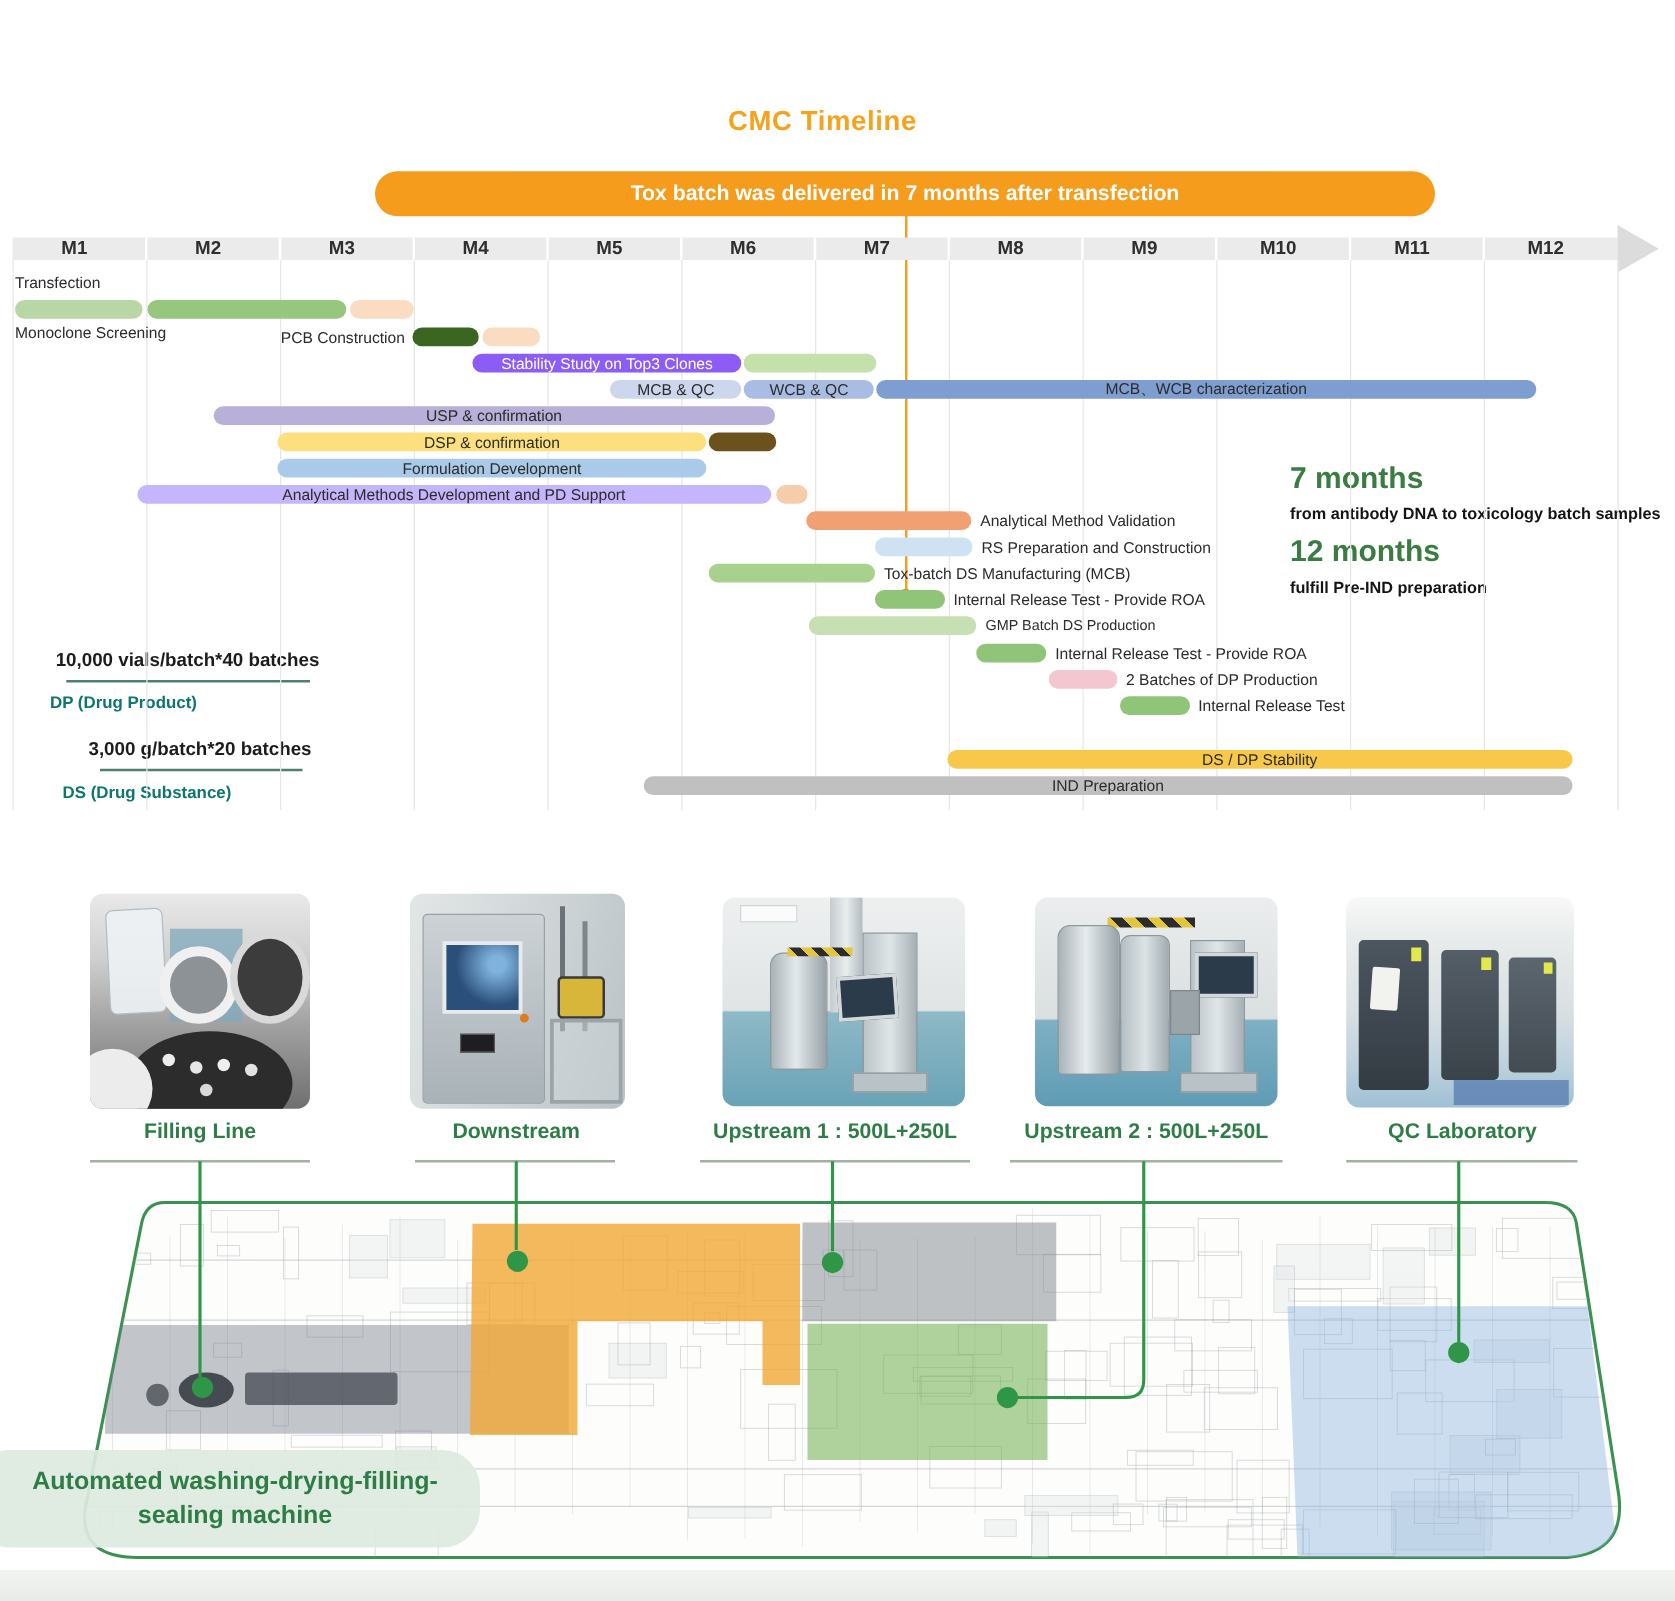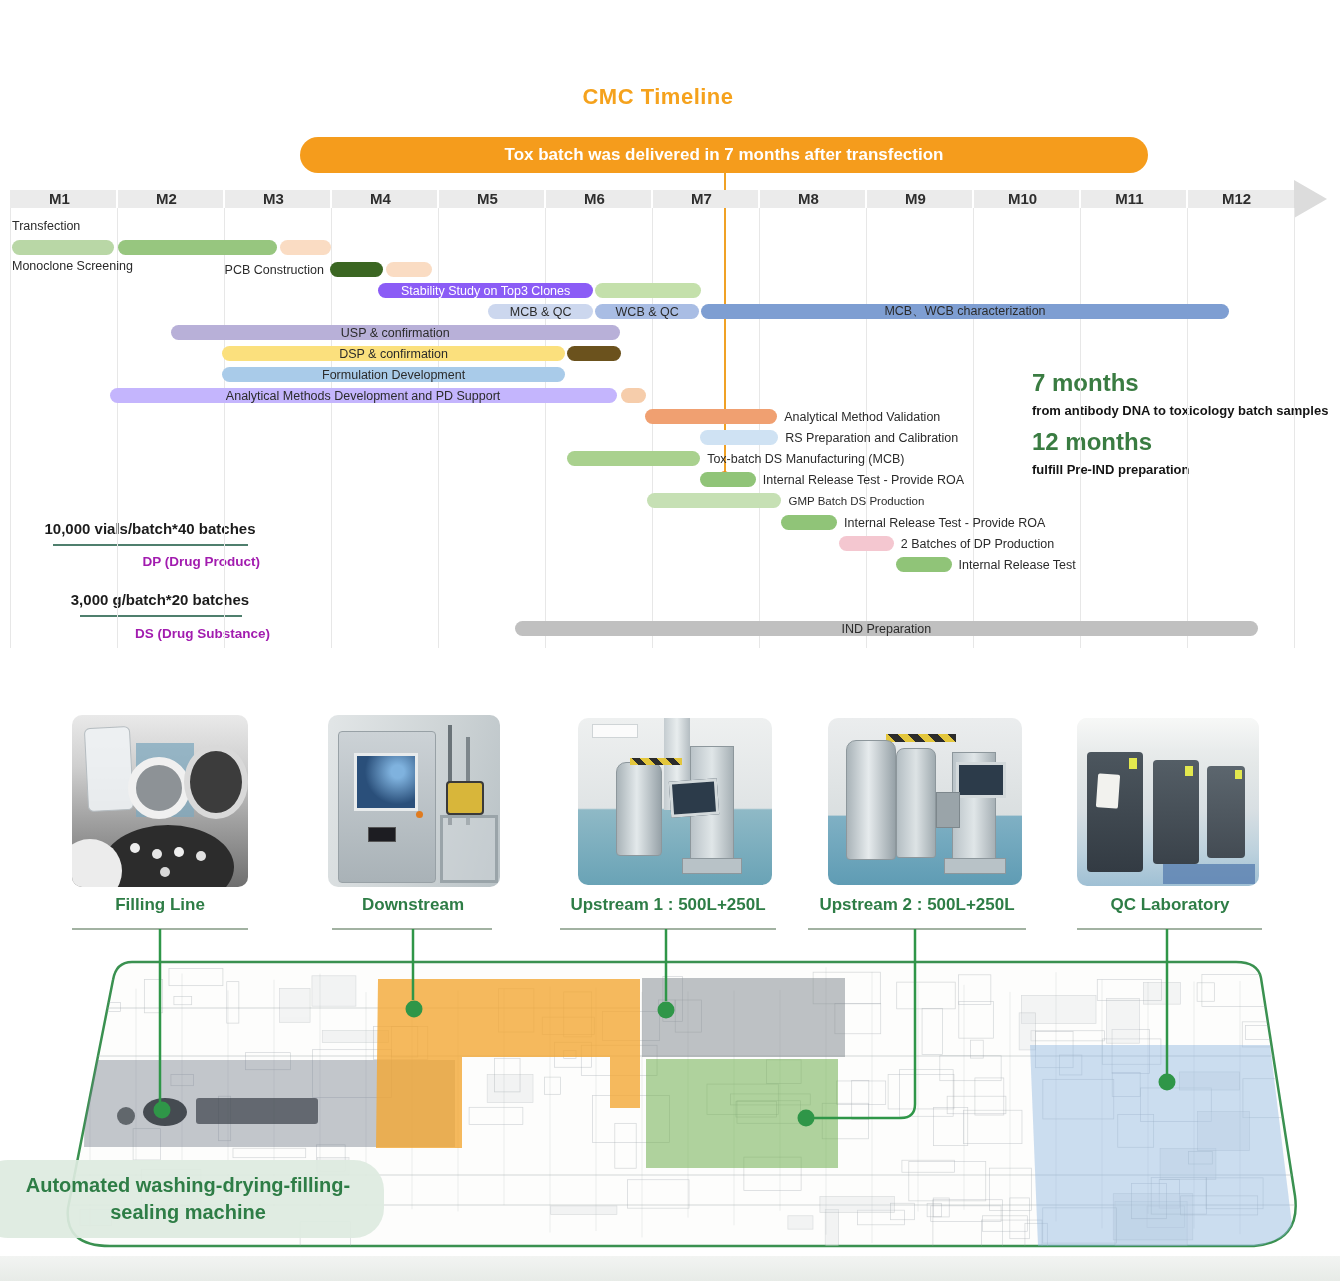--- a/index.html
+++ b/index.html
@@ -22,21 +22,21 @@
   .bar{position:absolute;height:15px;border-radius:8px;font-size:12.5px;display:flex;
     align-items:center;justify-content:center;white-space:nowrap;color:#2b2b2b;}
   .task-label{position:absolute;font-size:12.5px;color:#2b2b2b;white-space:nowrap;line-height:15px;}
   .task-label.ra{text-align:right;}
   .free-label{position:absolute;font-size:12.5px;color:#2b2b2b;white-space:nowrap;line-height:15px;}
   
   .sum-big{position:absolute;left:1032px;font-size:24px;font-weight:800;color:#3a7c42;white-space:nowrap;}
   .sum-small{position:absolute;left:1032px;font-size:13px;font-weight:700;color:#141414;white-space:nowrap;}
   .leg-qty{position:absolute;font-size:15px;font-weight:700;color:#1c1c1c;text-align:center;white-space:nowrap;}
   .leg-line{position:absolute;height:2px;background:#4f7f6d;}
-  .leg-name{position:absolute;font-size:13.5px;font-weight:700;color:#a21caf;text-align:right;white-space:nowrap;}
+  .leg-name{position:absolute;font-size:13.5px;font-weight:700;color:#0f766e;text-align:left;white-space:nowrap;}
   
   .photo{position:absolute;border-radius:10px;overflow:hidden;}
   .photo div{position:absolute;}
   .photo-label{position:absolute;top:895px;font-size:17px;font-weight:700;color:#2e7d46;
     white-space:nowrap;transform:translateX(-50%);}
   .photo-line{position:absolute;top:928px;height:2px;background:#a2b2a2;}
   
   #plan-svg{position:absolute;left:0;top:0;z-index:1;pointer-events:none;}
   #machine-pill{position:absolute;left:-22px;top:1160px;width:372px;padding:12px 10px 12px 24px;
     border-radius:30px;background:rgba(221,234,223,.92);z-index:2;text-align:center;
@@ -368,29 +368,30 @@
     <div class="bar" style="left: 701.22px; top: 304px; width: 527.51px; background: rgb(126, 158, 210); color: rgb(43, 43, 43);">MCB、WCB characterization</div>
     <div class="bar" style="left: 170.5px; top: 325px; width: 449.4px; background: rgb(184, 176, 216); color: rgb(43, 43, 43);">USP &amp; confirmation</div>
     <div class="bar" style="left: 221.86px; top: 346px; width: 343.47px; background: rgb(251, 224, 125); color: rgb(43, 43, 43);">DSP &amp; confirmation</div>
     <div class="bar" style="left: 567.47px; top: 346px; width: 53.5px; background: rgb(107, 82, 29);"></div>
     <div class="bar" style="left: 221.86px; top: 367px; width: 343.47px; background: rgb(169, 203, 233); color: rgb(43, 43, 43);">Formulation Development</div>
     <div class="bar" style="left: 109.51px; top: 388px; width: 507.18px; background: #c4b5fd; color: rgb(43, 43, 43);">Analytical Methods Development and PD Support</div>
     <div class="bar" style="left: 620.97px; top: 388px; width: 24.61px; background: rgb(246, 205, 171);"></div>
     <div class="bar" style="left: 644.51px; top: 409px; width: 132.68px; background: rgb(240, 160, 113);"></div>
     <div class="task-label" style="left: 784.19px; top: 410px;">Analytical Method Validation</div>
     <div class="bar" style="left: 700.15px; top: 430px; width: 78.11px; background: rgb(207, 226, 243);"></div>
-    <div class="task-label" style="left: 785.26px; top: 431px;">RS Preparation and Calibration</div>
+    <div class="task-label" style="left: 785.26px; top: 431px;">RS Preparation and Construction</div>
     <div class="bar" style="left: 567.47px; top: 451px; width: 132.68px; background: rgb(169, 209, 142);"></div>
     <div class="task-label" style="left: 707.15px; top: 452px;">Tox-batch DS Manufacturing (MCB)</div>
     <div class="bar" style="left: 700.15px; top: 472px; width: 55.64px; background: rgb(144, 196, 120);"></div>
     <div class="task-label" style="left: 762.79px; top: 473px;">Internal Release Test - Provide ROA</div>
     <div class="bar" style="left: 646.65px; top: 493px; width: 134.82px; background: rgb(198, 224, 180);"></div>
     <div class="task-label" style="left: 788.47px; top: 494px; font-size: 11.5px;">GMP Batch DS Production</div>
     <div class="bar" style="left: 781.47px; top: 515px; width: 55.64px; background: rgb(144, 196, 120);"></div>
     <div class="task-label" style="left: 844.11px; top: 516px;">Internal Release Test - Provide ROA</div>
     <div class="bar" style="left: 839.25px; top: 536px; width: 54.57px; background: rgb(244, 199, 208);"></div>
     <div class="task-label" style="left: 900.82px; top: 537px;">2 Batches of DP Production</div>
     <div class="bar" style="left: 895.96px; top: 557px; width: 55.64px; background: rgb(144, 196, 120);"></div>
     <div class="task-label" style="left: 958.6px; top: 558px;">Internal Release Test</div>
+    <div class="bar" style="left: 757.93px; top: 600px; width: 499.69px; background: rgb(247, 200, 74); color: rgb(43, 43, 43);">DS / DP Stability</div>
     <div class="bar" style="left: 515.04px; top: 621px; width: 742.58px; background: rgb(192, 192, 192); color: rgb(43, 43, 43);">IND Preparation</div>
     <div class="free-label" style="left: 12px; top: 219px;">Transfection</div>
     <div class="free-label" style="left: 12px; top: 259px;">Monoclone Screening</div>
   </div>
 
 </body></html>

